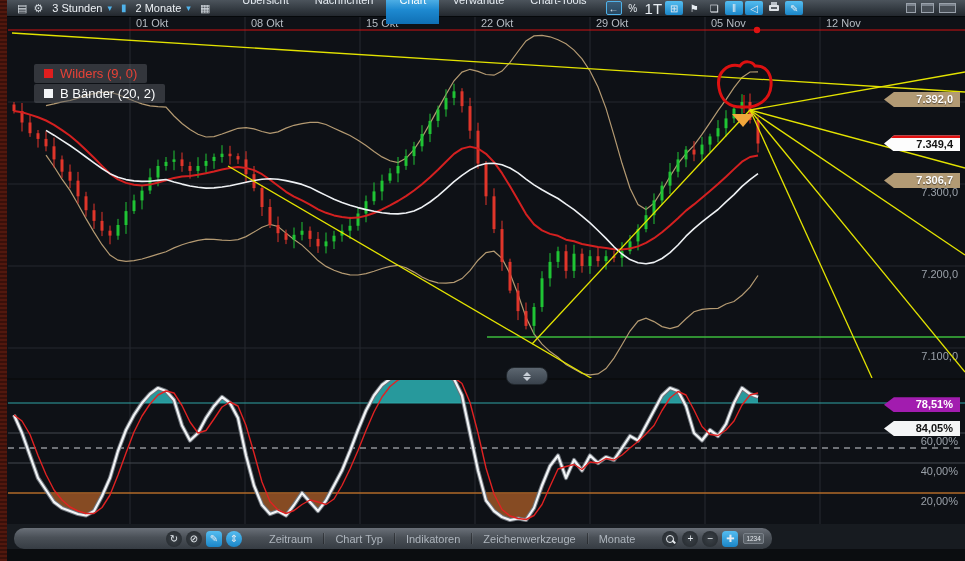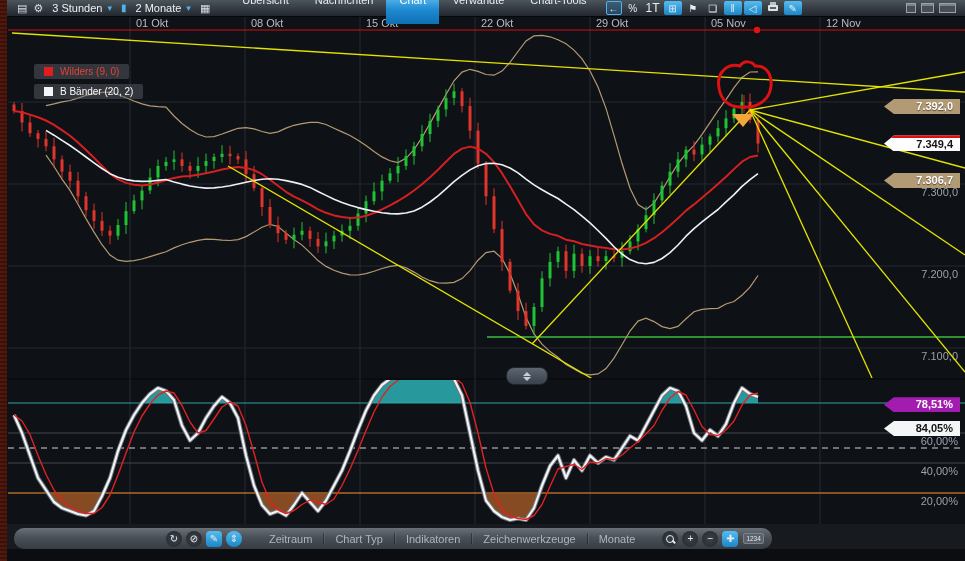--- a/index.html
+++ b/index.html
@@ -19,30 +19,30 @@
   .dd{display:flex;align-items:center;gap:5px;margin:0 6px;color:#eef2f6;white-space:nowrap;}
   .caret{color:#4fb2ea;font-size:9px;line-height:10px;}
   .tabs{display:flex;margin-left:16px;height:32px;}
   .tab{padding:0 13px;line-height:17px;color:#e6ecf2;white-space:nowrap;cursor:default;}
   .tab.active{background:linear-gradient(#73cbf5,#1e8ad1 55%,#0f6fb4);color:#fff;}
   .ibtns{display:flex;align-items:center;margin-left:6px;gap:2px;}
   .ib{min-width:16px;height:14px;display:flex;align-items:center;justify-content:center;
       font-size:10px;color:#e8edf2;border-radius:2px;padding:0 1px;}
   .ib.on{background:linear-gradient(#55bdf0,#1b86c8);}
   .ib.boxed{border:1px solid #4fb2ea;background:rgba(40,120,180,.35);box-sizing:border-box;}
-  .ib.small{font-size:12px;}
+  .ib.small{font-size:15px;}
   .prn{width:10px;height:6px;background:#dde2e7;border-radius:1px;position:relative;}
   .prn::before{content:"";position:absolute;left:2px;top:-3px;width:6px;height:3px;background:#b9c0c7;}
   .prn::after{content:"";position:absolute;left:2px;top:2px;width:6px;height:2px;background:#5a6168;}
   .winix{margin-left:auto;margin-right:9px;display:flex;gap:5px;align-items:center;}
   .wi{height:8px;border:1px solid #99a1ab;background:#474e56;box-shadow:inset 0 2px 0 #7b838d;}
   .wi.s1{width:8px}.wi.s2{width:11px}.wi.s3{width:15px}
   
   .pill{position:absolute;display:flex;align-items:center;gap:7px;z-index:3;
-        background:rgba(92,96,102,.48);border-radius:2px;padding:2px 10px;font-size:10px;white-space:nowrap;}
+        background:rgba(92,96,102,.48);border-radius:2px;padding:2px 10px;font-size:13px;white-space:nowrap;}
   .sq{width:9px;height:9px;display:inline-block;}
   .t-red{color:#e74237;} .t-white{color:#fbfcfd;}
   
   .flag{position:absolute;left:884px;width:76px;height:15px;z-index:4;box-sizing:border-box;
     font-weight:bold;font-size:11px;line-height:15px;text-align:right;padding-right:7px;
     clip-path:polygon(0 50%,13% 0,100% 0,100% 100%,13% 100%);}
   .flag.band{background:#b29a74;color:#fff;text-shadow:0 1px 1px rgba(0,0,0,.55);}
   .flag.last{background:#fdfdfd;color:#141414;box-shadow:inset 0 3px 0 #e01010;height:16px;line-height:18px;}
   .flag.white{background:#f4f5f6;color:#141414;}
   .flag.alert{background:#a21caf;color:#fff;text-align:right;}
@@ -395,21 +395,21 @@
   <div class="pill" style="left:34px;top:64px;">
     <span class="sq" style="background:#e01e1e;"></span>
     <span class="t-red">Wilders (9, 0)</span>
   </div>
   <div class="pill" style="left:34px;top:84px;">
     <span class="sq" style="background:#f4f6f8;"></span>
     <span class="t-white">B Bänder (20, 2)</span>
   </div>
 
   <div id="flags">
-      <div class="flag band" style="top: 99px;">7.392,0</div>
+      <div class="flag band" style="top: 92px;">7.392,0</div>
       <div class="flag last" style="top: 135.492px;">7.349,4</div>
       <div class="flag band" style="top: 173px;">7.306,7</div>
       <div class="flag white" style="top: 388.925px; margin-top: 32px;">84,05%</div>
       <div class="flag alert" style="top: 397.235px;">78,51%</div>
     </div>
 
   <div class="splitter">
     <i class="tri-up"></i>
     <i class="tri-dn"></i>
   </div>

